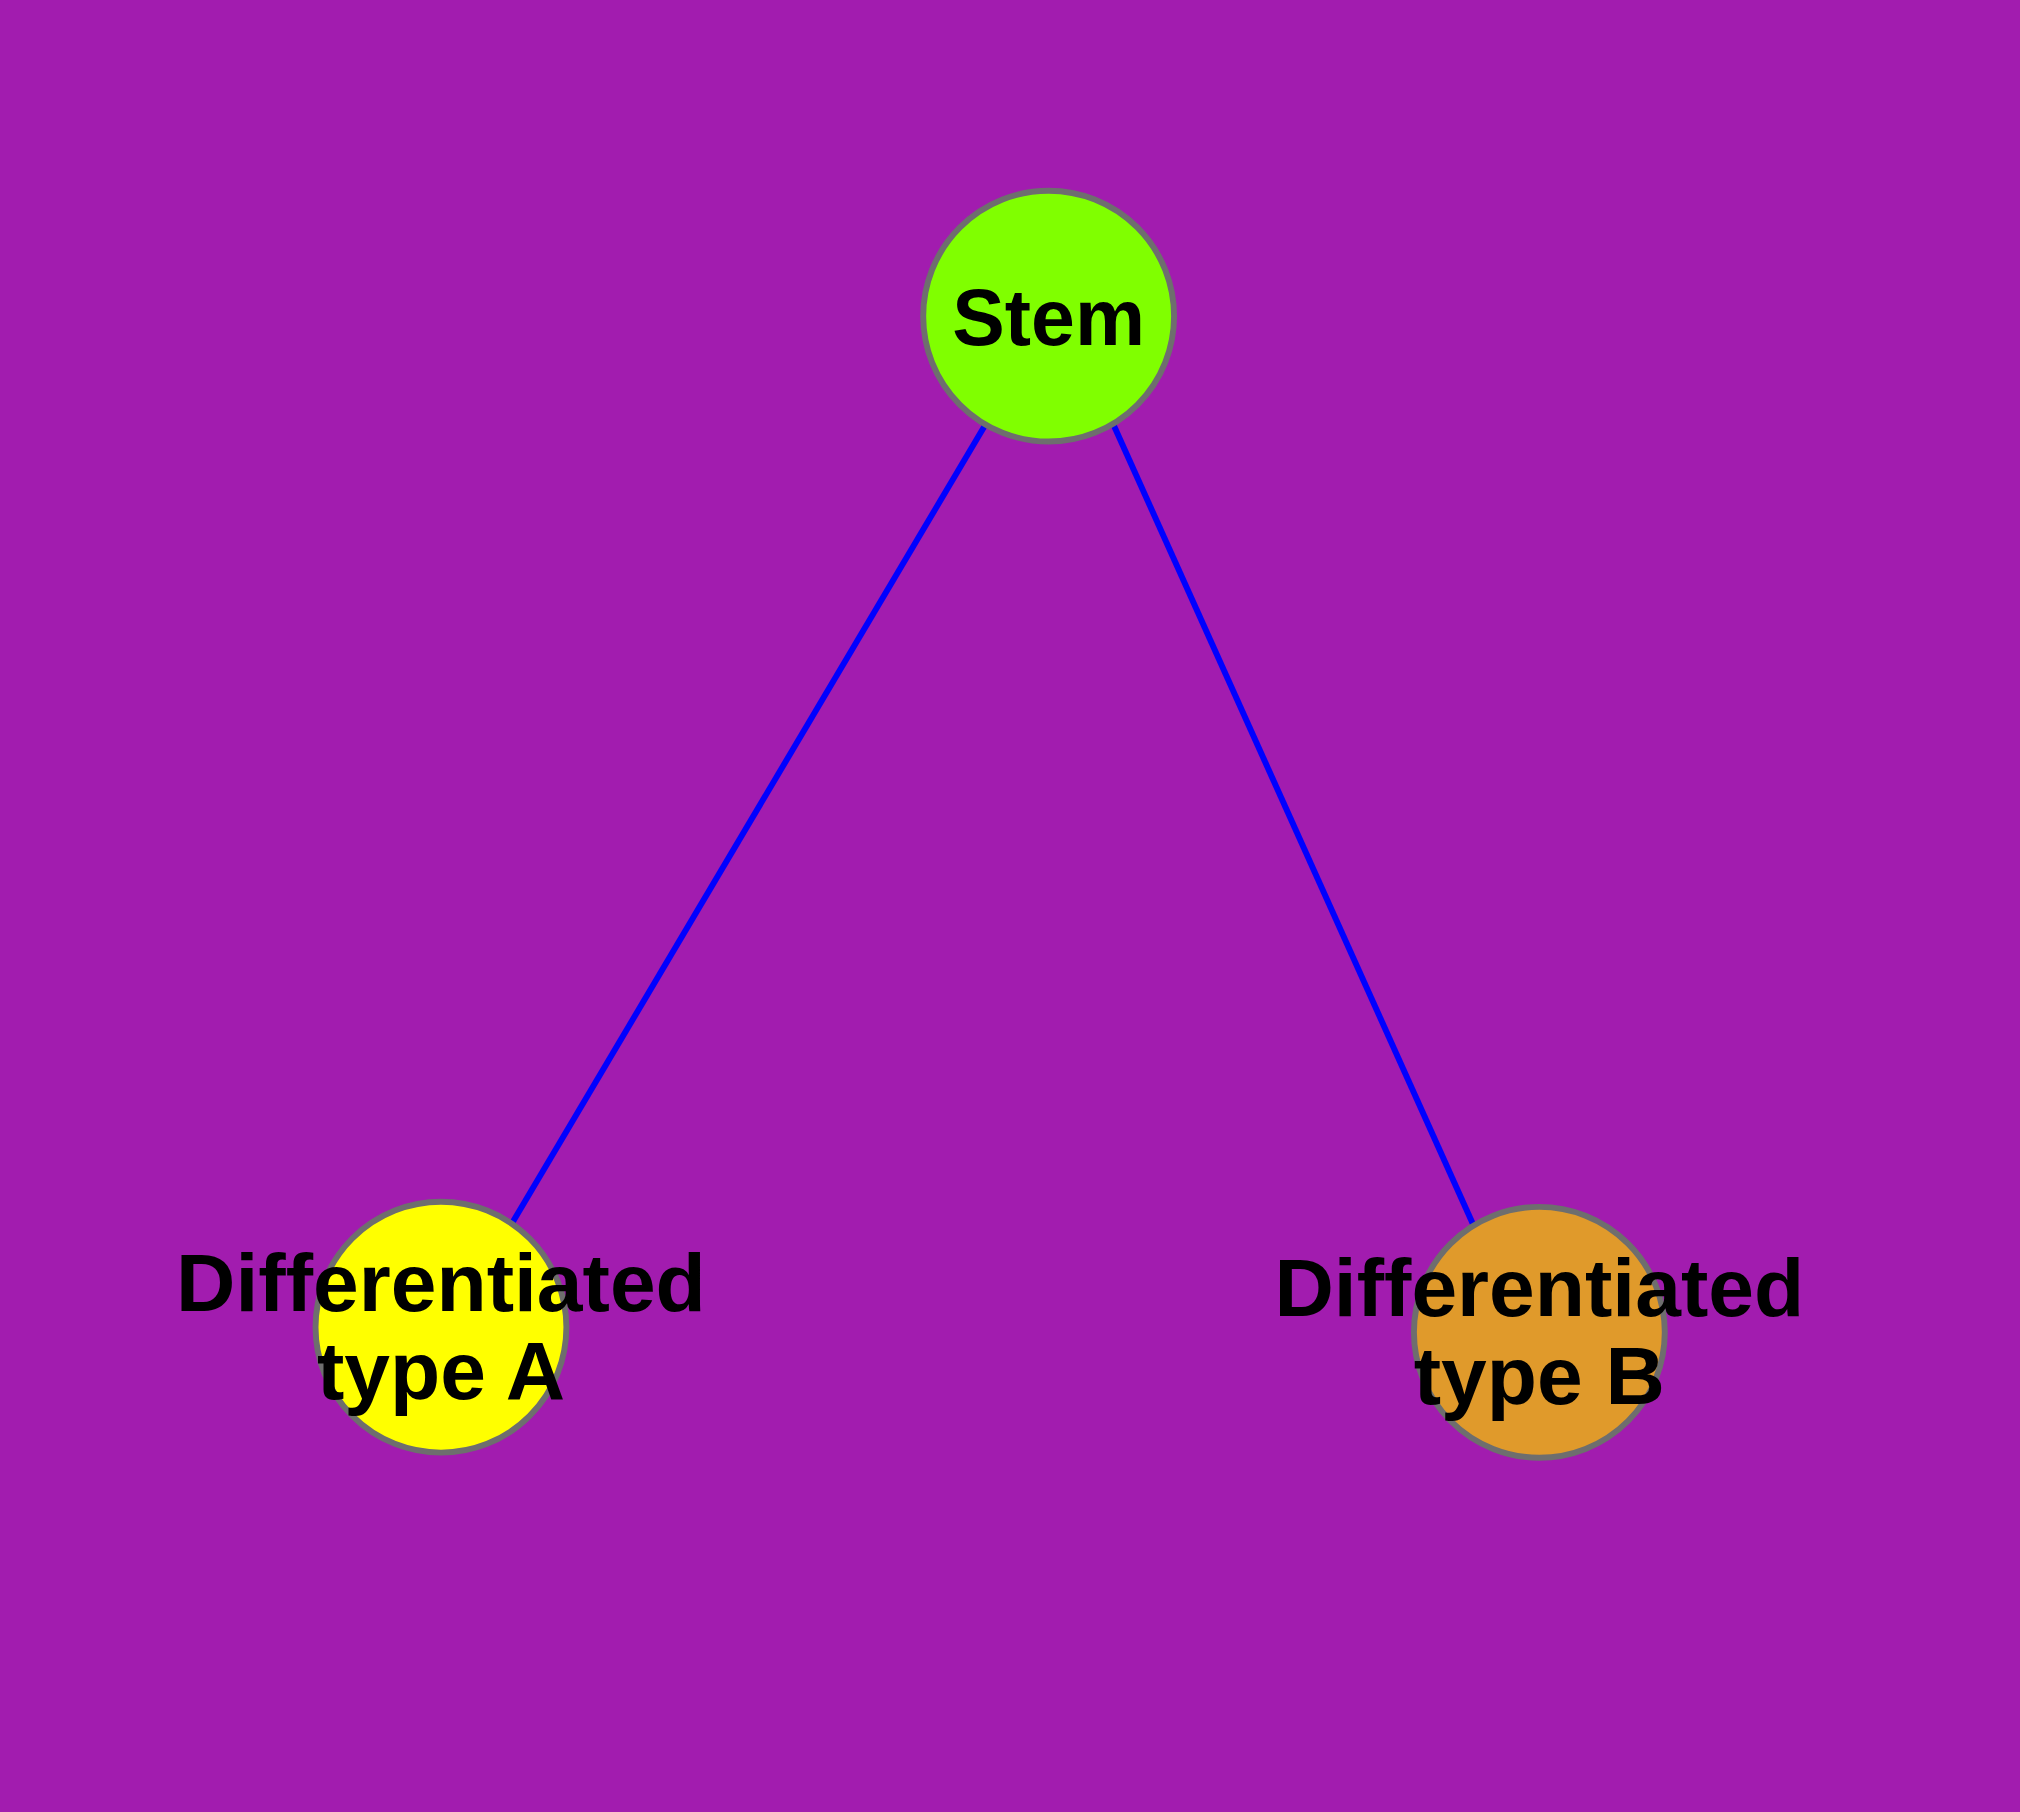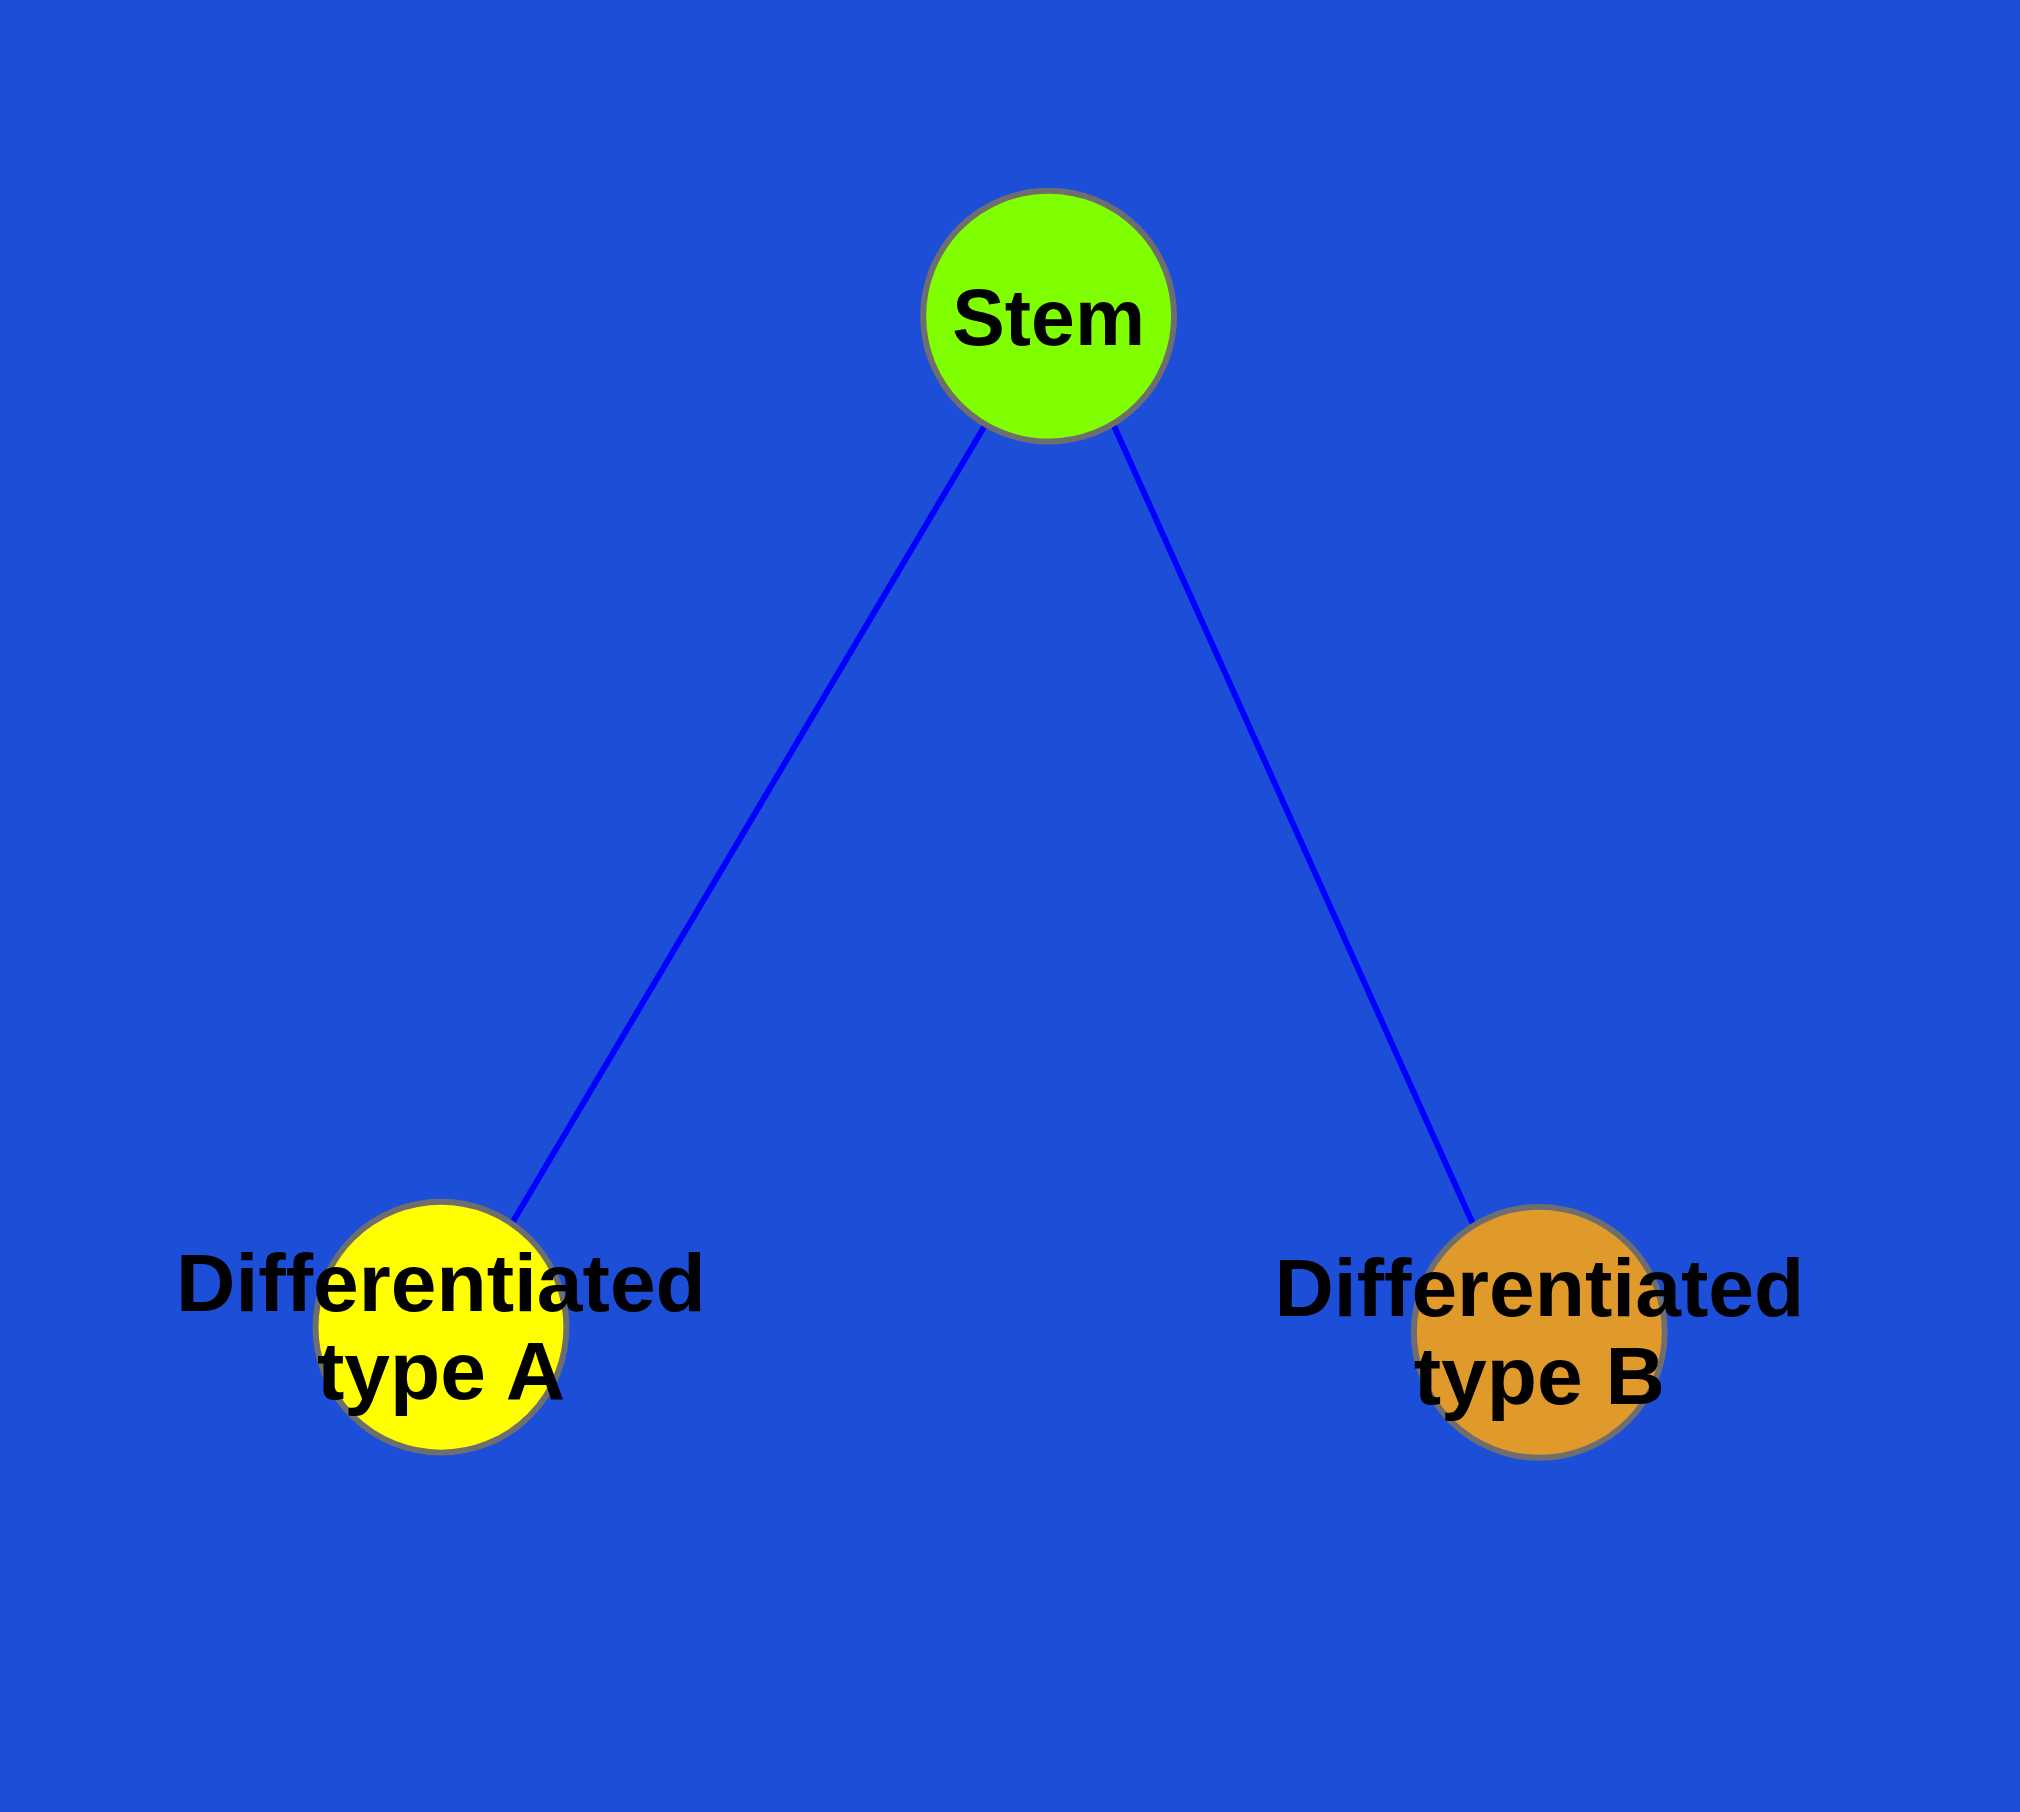--- a/index.html
+++ b/index.html
@@ -46,21 +46,21 @@
   .node-label-stem {
     font-size: 93px;
   }
   .node-label-leaf {
     font-size: 97px;
   }
 </style>
 </head>
 <body>
 
-<div id="canvas" style="background: #1d4ed8; text-align: center;">
+<div id="canvas" style="background: #a21caf; text-align: center;">
   <svg id="graph-svg" viewBox="0 0 2384 2138">
 
     <line class="edge-line" x1="1163" y1="500" x2="604" y2="1443" stroke="#0000ff"></line>
     <line class="edge-line" x1="1313" y1="500" x2="1738" y2="1445" stroke="#0000ff"></line>
 
     <g>
       <circle class="node-circle" cx="1237" cy="373" r="148" fill="#80ff00" stroke="#6e6e6e"></circle>
       <text class="node-label node-label-stem" x="1237" fill="#000000" y="407">Stem</text>
     </g>
 

